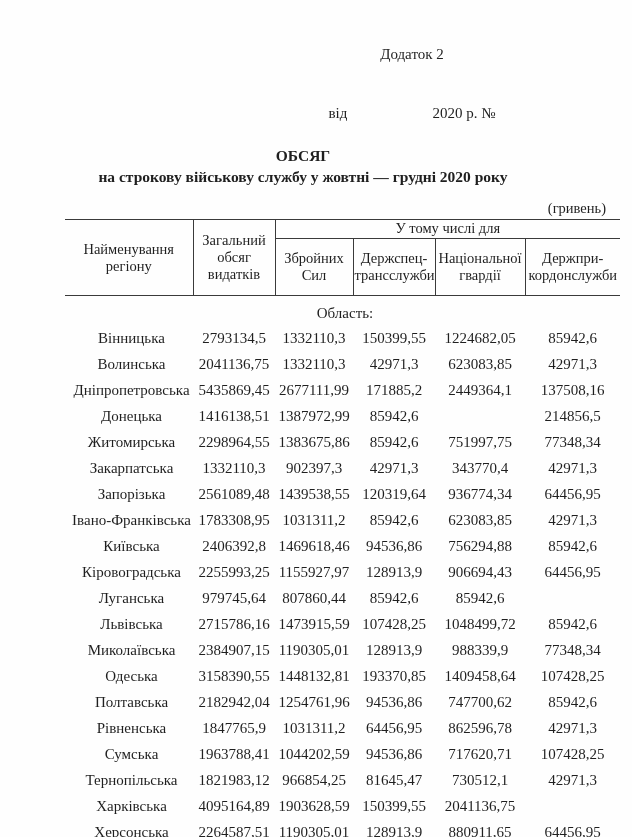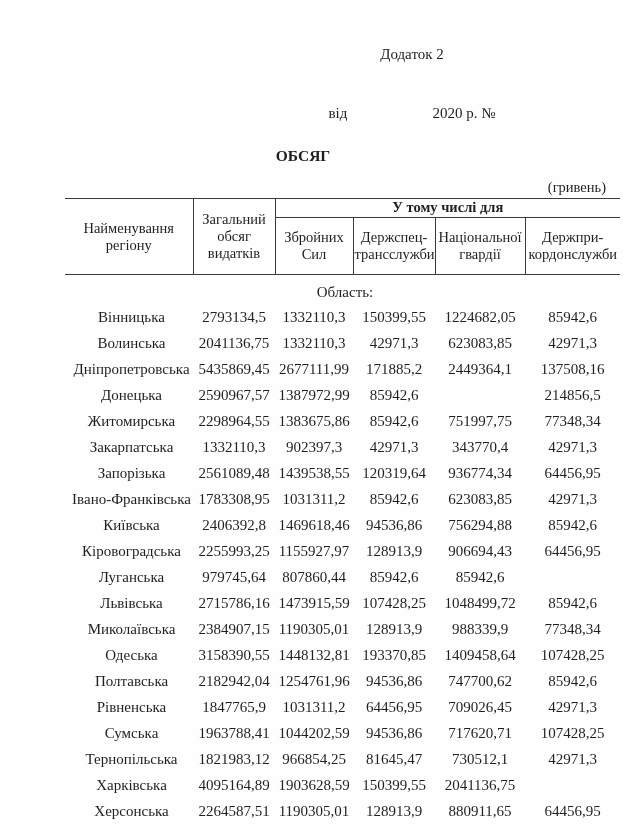--- a/index.html
+++ b/index.html
@@ -70,21 +70,20 @@
     vertical-align: middle;
     white-space: pre-line;
     padding: 2px 1px;
     border-top: 1.5px solid #3a3a3a;
     border-bottom: 1.5px solid #3a3a3a;
   }
   th.v-left  { border-left: 1.2px solid #3a3a3a; }
   th.group-header {
     height: 19px;
     padding: 0 1px 1px 1px;
-    font-weight: bold;
   }
   thead tr.sub-row th { height: 57px; border-top: 1.2px solid #3a3a3a; }
   thead th.span2 { height: 76px; }
 
   tbody td {
     font-size: 15px;
     height: 26px;
     padding: 0 2px;
     vertical-align: middle;
     border: none;
@@ -101,20 +100,21 @@
   <div class="appendix-block">
     <div>Додаток 2</div>
     <div class="date-line">
       <span>від</span>
       <span>2020 р. №</span>
     </div>
   </div>
 
   <div class="title-block">
     <div class="title-main">ОБСЯГ</div>
+    <div>на строкову військову службу у жовтні — грудні 2020 року</div>
   </div>
 
   <div class="currency-note">(гривень)</div>
 
   <table class="main-table">
     <colgroup>
       <col class="c-region">
         <col class="c-total">
         <col class="c-armed">
       <col class="c-transport">
@@ -164,21 +164,21 @@
         <tr>
           <td class="cell-region">Дніпропетровська</td>
           <td class="cell-num">5435869,45</td>
           <td class="cell-num">2677111,99</td>
           <td class="cell-num">171885,2</td>
           <td class="cell-num">2449364,1</td>
           <td class="cell-num">137508,16</td>
         </tr>
         <tr>
           <td class="cell-region">Донецька</td>
-          <td class="cell-num">2590967,57</td>
+          <td class="cell-num">1416138,51</td>
           <td class="cell-num">1387972,99</td>
           <td class="cell-num">85942,6</td>
           <td class="cell-num"></td>
           <td class="cell-num">214856,5</td>
         </tr>
         <tr>
           <td class="cell-region">Житомирська</td>
           <td class="cell-num">2298964,55</td>
           <td class="cell-num">1383675,86</td>
           <td class="cell-num">85942,6</td>
@@ -263,21 +263,21 @@
           <td class="cell-num">1254761,96</td>
           <td class="cell-num">94536,86</td>
           <td class="cell-num">747700,62</td>
           <td class="cell-num">85942,6</td>
         </tr>
         <tr>
           <td class="cell-region">Рівненська</td>
           <td class="cell-num">1847765,9</td>
           <td class="cell-num">1031311,2</td>
           <td class="cell-num">64456,95</td>
-          <td class="cell-num">709026,45</td>
+          <td class="cell-num">862596,78</td>
           <td class="cell-num">42971,3</td>
         </tr>
         <tr>
           <td class="cell-region">Сумська</td>
           <td class="cell-num">1963788,41</td>
           <td class="cell-num">1044202,59</td>
           <td class="cell-num">94536,86</td>
           <td class="cell-num">717620,71</td>
           <td class="cell-num">107428,25</td>
         </tr>

